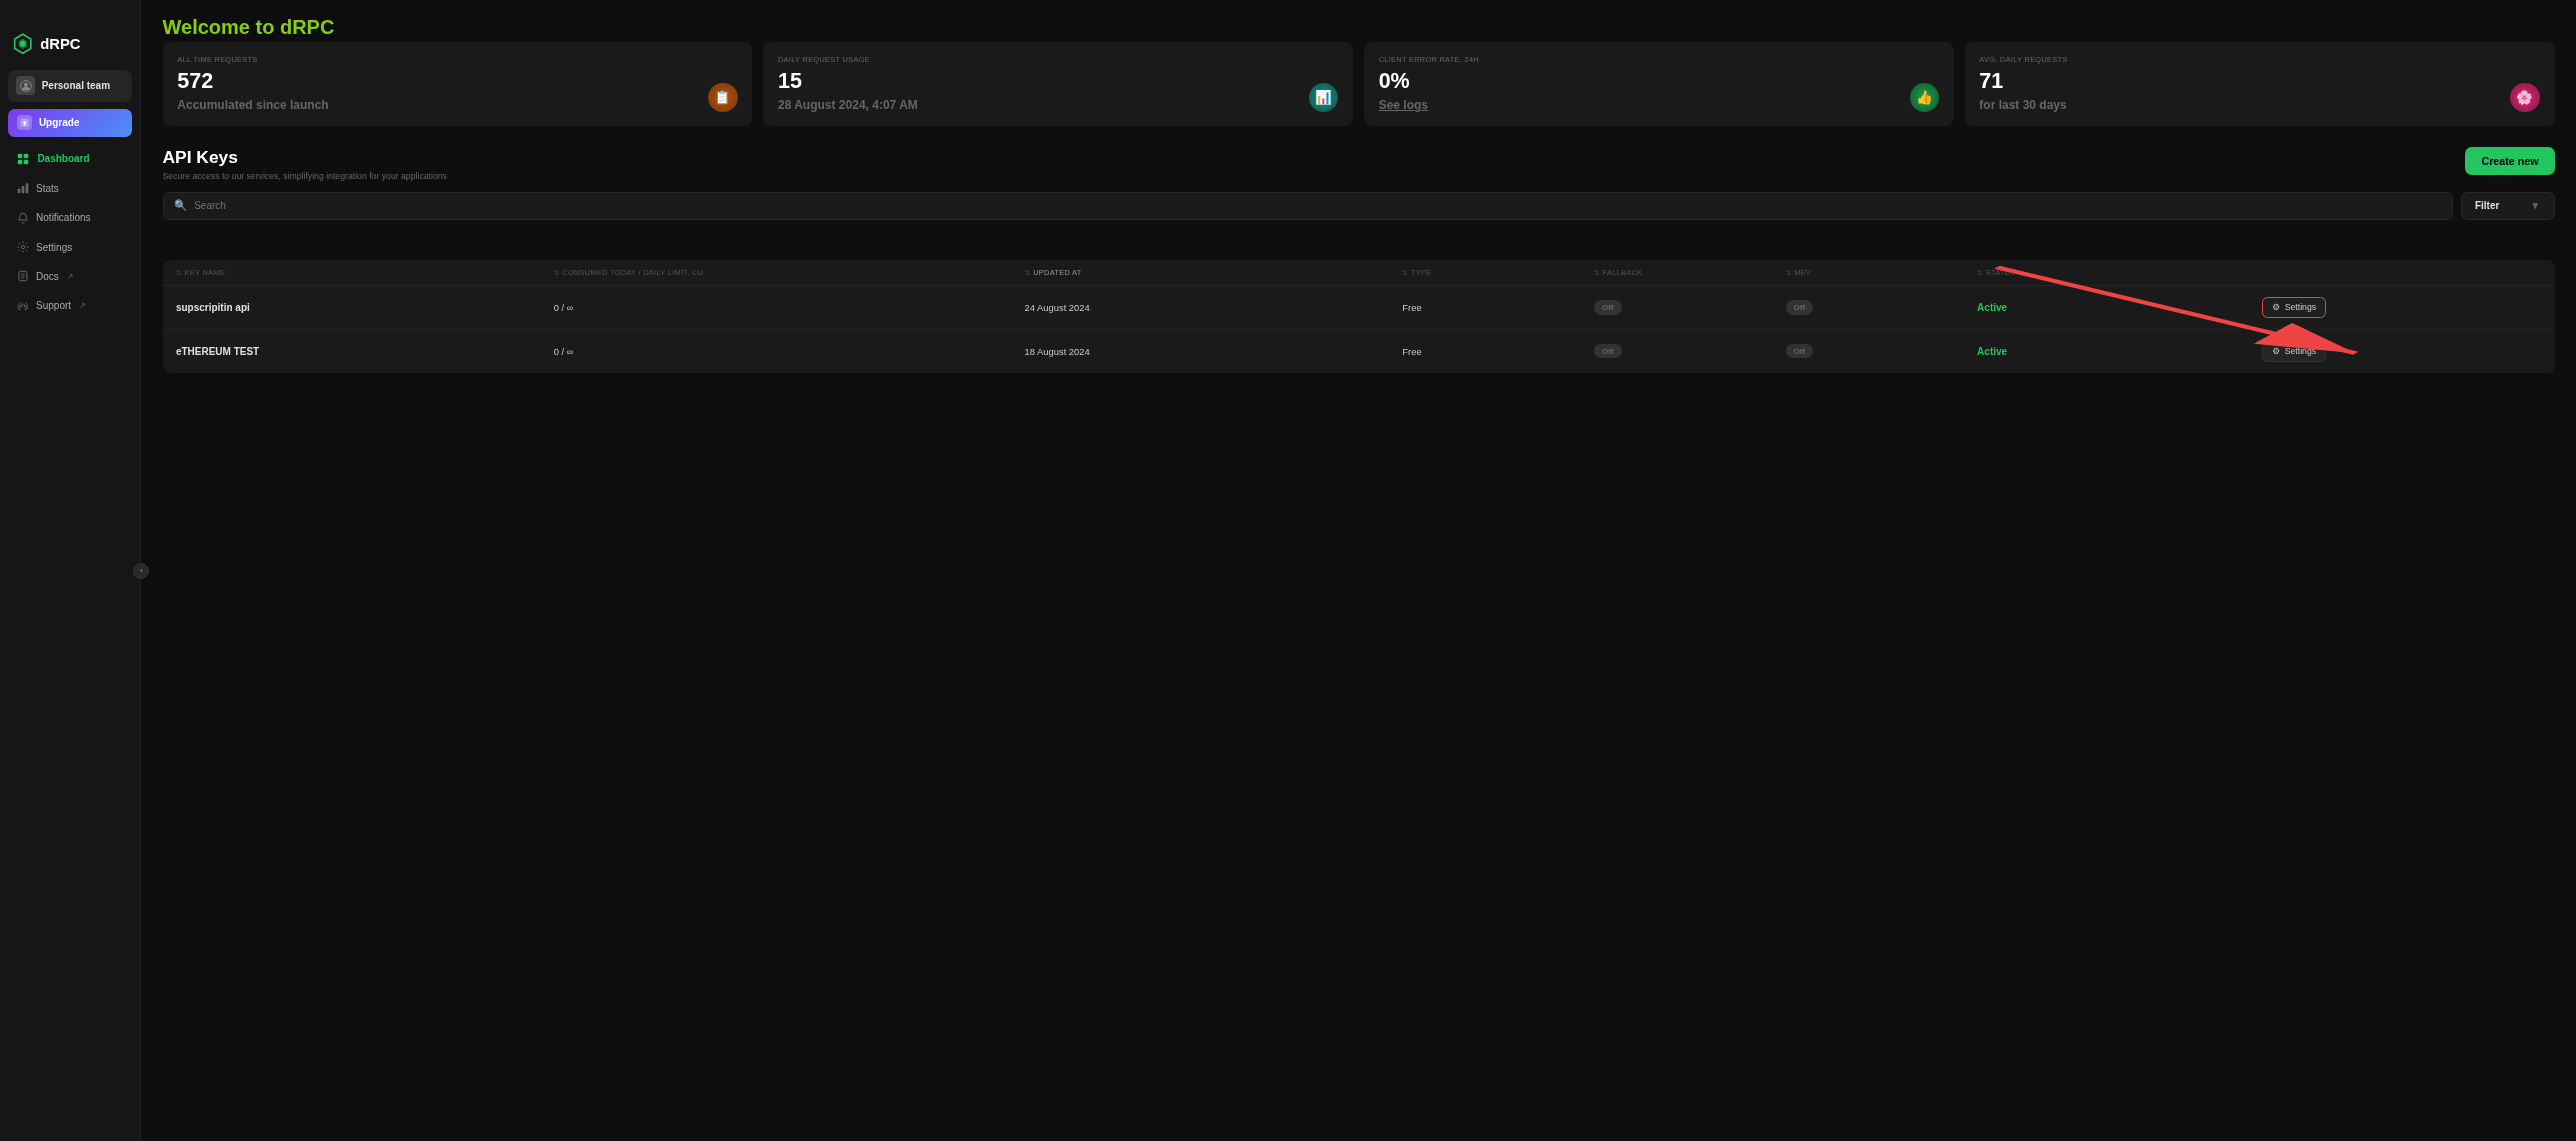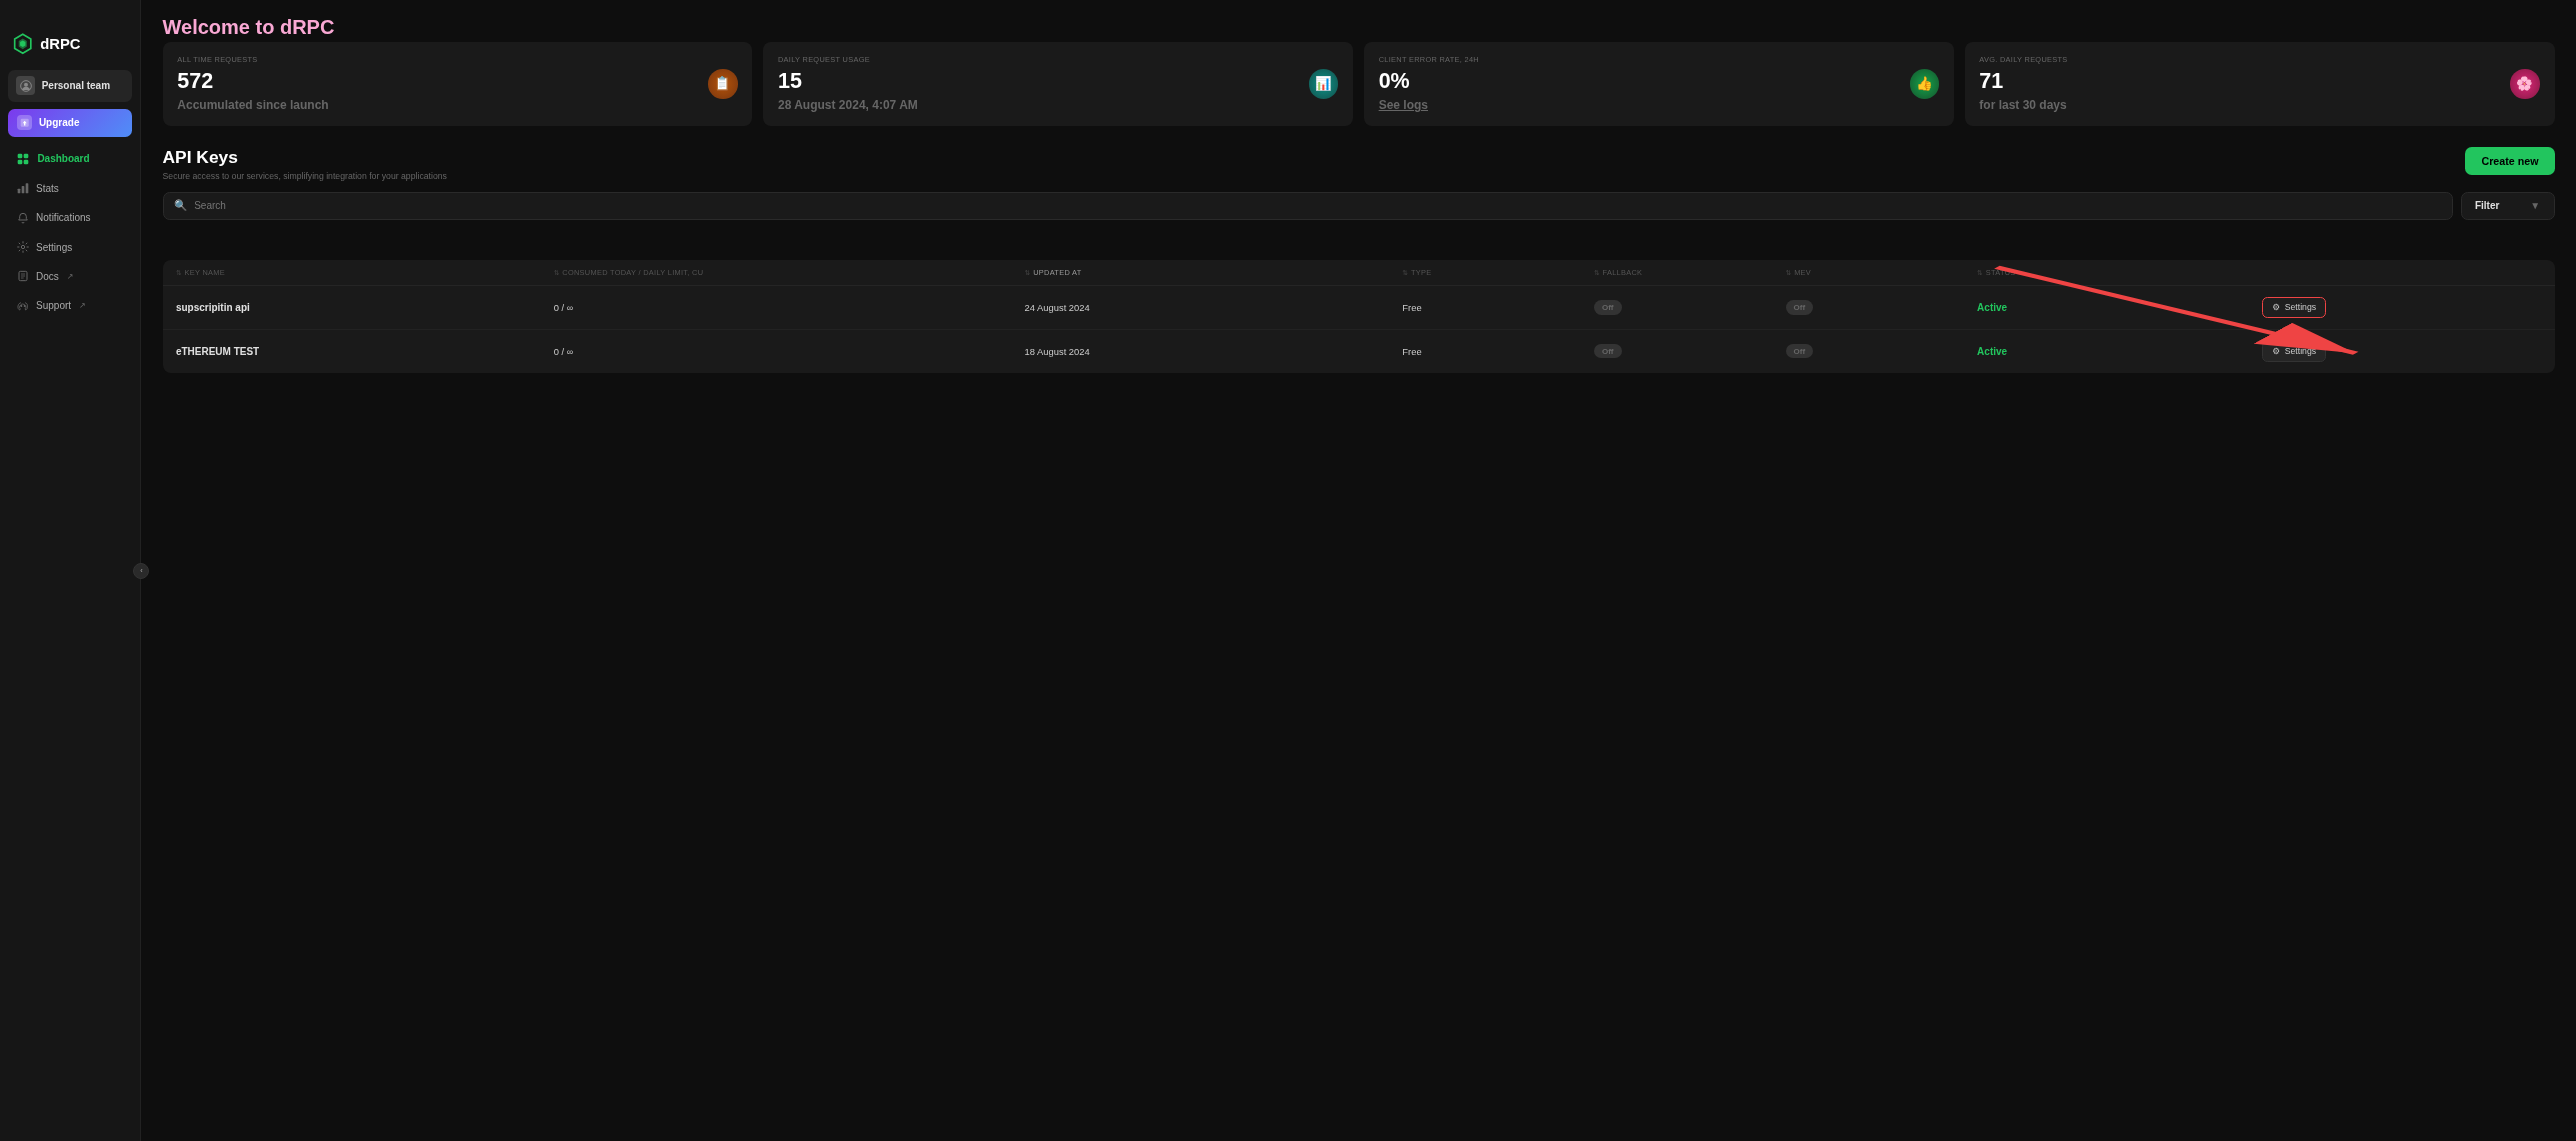--- a/index.html
+++ b/index.html
@@ -155,21 +155,21 @@
     .main {
       flex: 1;
       overflow-y: auto;
       padding: 16px 21.5px;
       background: #0e0e0e;
     }
 
     .page-title {
       font-size: 20px;
       font-weight: 700;
-      color: #f9a8d4;
+      color: #84cc16;
       margin-bottom: 2.7px;
     }
 
     .page-subtitle {
       font-size: 8.7px;
       color: #666;
       margin-bottom: 16px;
     }
 
     
@@ -179,21 +179,21 @@
       gap: 10.7px;
       margin-bottom: 21.5px;
     }
 
     .stat-card {
       background: #1a1a1a;
       border-radius: 8px;
       padding: 13.4px 14.8px;
       display: flex;
       justify-content: space-between;
-      align-items: center;
+      align-items: flex-end;
     }
 
     .stat-label {
       font-size: 7.4px;
       color: #666;
       text-transform: uppercase;
       letter-spacing: 0.3px;
       margin-bottom: 5.4px;
     }
 

